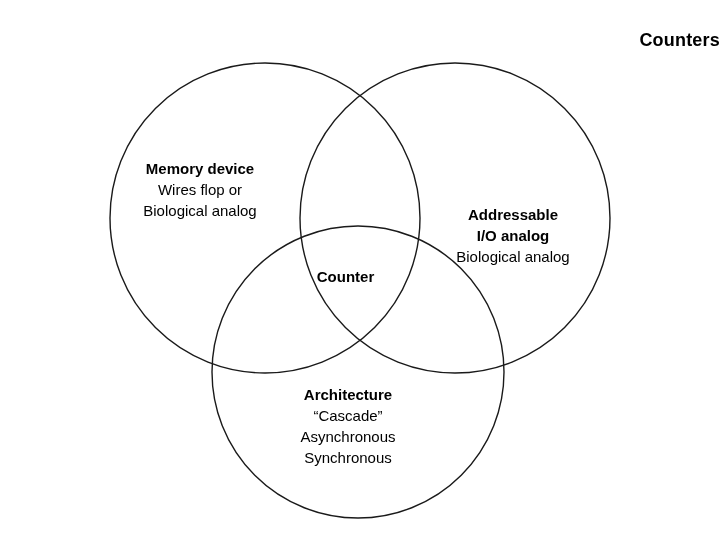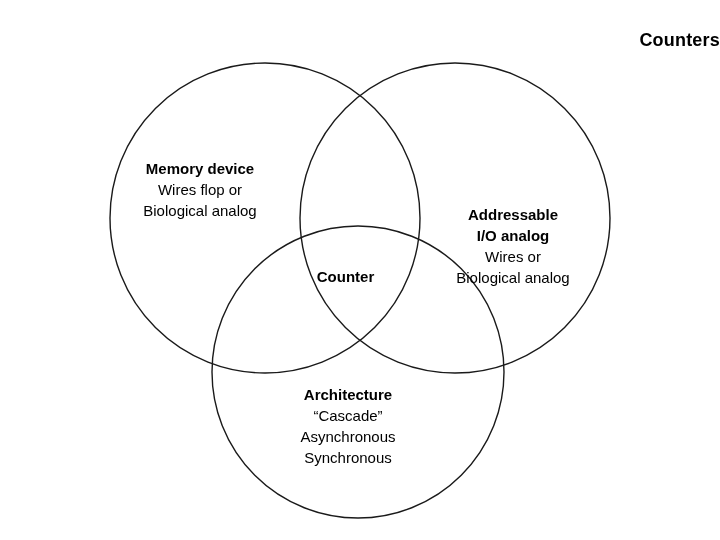--- a/index.html
+++ b/index.html
@@ -84,21 +84,20 @@
 
   <div class="label label-memory">
     <div class="bold">Memory device</div>
     <div>Wires flop or</div>
     <div>Biological analog</div>
   </div>
 
   <div class="label label-io">
     <div class="bold">Addressable</div>
     <div class="bold">I/O analog</div>
-    <div>Wires or</div>
     <div>Biological analog</div>
   </div>
 
   <div class="label label-architecture">
     <div class="bold">Architecture</div>
     <div>“Cascade”</div>
     <div>Asynchronous</div>
     <div>Synchronous</div>
   </div>
 

